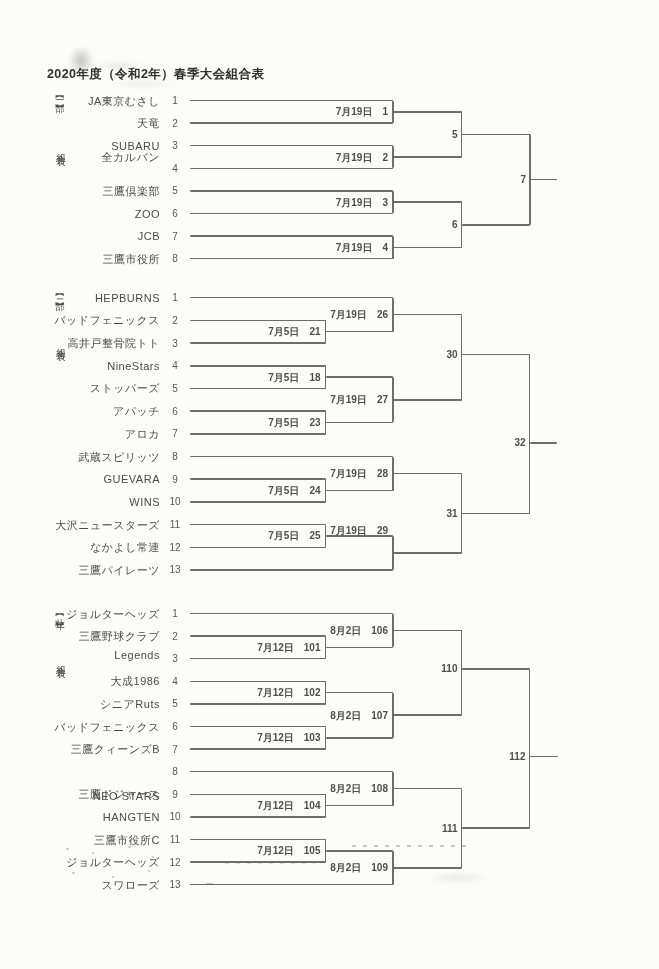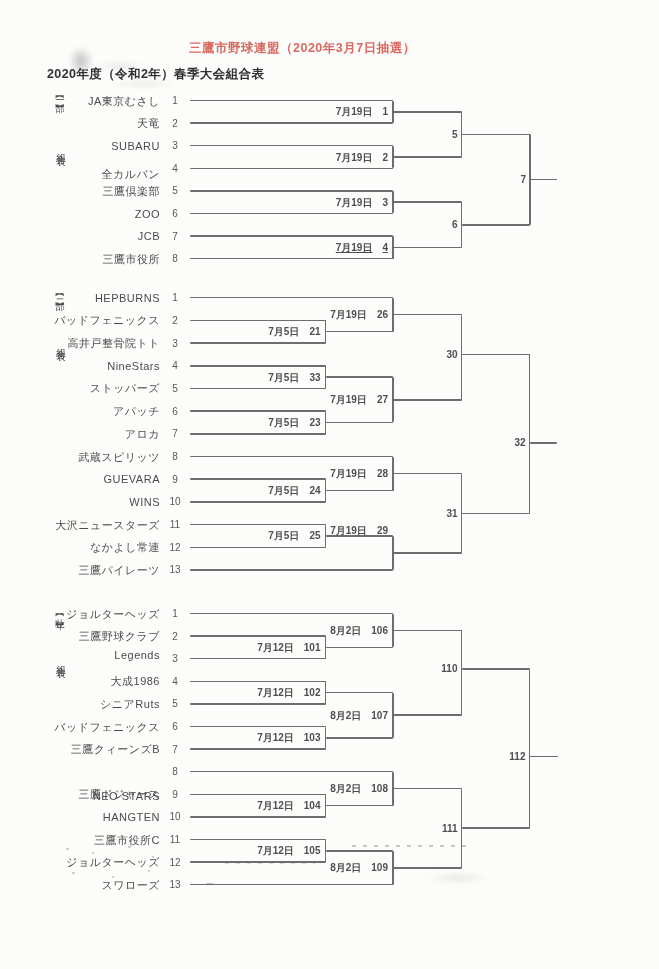--- a/index.html
+++ b/index.html
@@ -60,33 +60,32 @@
   .speck{position:absolute;background:rgba(95,95,95,.38);border-radius:50%;z-index:5;pointer-events:none;}
   .dashes{
     position:absolute;height:2px;z-index:5;pointer-events:none;
     background:repeating-linear-gradient(90deg,rgba(100,100,100,.35) 0 4px,rgba(100,100,100,0) 4px 11px);
   }
 </style>
 </head>
 <body>
 
 <div class="paper">
-  <div class="doc-title">三鷹市野球連盟（2020年3月7日抽選）</div>
   <div class="doc-subtitle">2020年度（令和2年）春季大会組合表</div>
 
   <div id="bracket-canvas">
       <div class="vlabel" style="left: 54px; top: 92px;">【一部】</div>
       <div class="vlabel" style="left: 55px; top: 146px;">組合表</div>
       <div class="tname" style="right: 499px; top: 93.5px;">JA東京むさし</div>
       <div class="seed" style="left: 163px; top: 94px; width: 24px;">1</div>
       <div class="tname" style="right: 499px; top: 116.1px;">天竜</div>
       <div class="seed" style="left: 163px; top: 116.6px; width: 24px;">2</div>
       <div class="tname" style="right: 499px; top: 138.7px;">SUBARU</div>
       <div class="seed" style="left: 163px; top: 139.2px; width: 24px;">3</div>
-      <div class="tname" style="right: 499px; top: 167px; text-align: right;">全カルバン</div>
+      <div class="tname" style="right: 499px; top: 150px; text-align: right;">全カルバン</div>
       <div class="seed" style="left: 163px; top: 161.8px; width: 24px;">4</div>
       <div class="tname" style="right: 499px; top: 183.9px;">三鷹倶楽部</div>
       <div class="seed" style="left: 163px; top: 184.4px; width: 24px;">5</div>
       <div class="tname" style="right: 499px; top: 206.5px;">ZOO</div>
       <div class="seed" style="left: 163px; top: 207px; width: 24px;">6</div>
       <div class="tname" style="right: 499px; top: 229.1px;">JCB</div>
       <div class="seed" style="left: 163px; top: 229.6px; width: 24px;">7</div>
       <div class="tname" style="right: 499px; top: 251.7px;">三鷹市役所</div>
       <div class="seed" style="left: 163px; top: 252.2px; width: 24px;">8</div>
       <div class="ln" style="left: 190px; top: 99.75px; width: 203px; height: 1.5px;"></div>
@@ -97,21 +96,21 @@
       <div class="ln" style="left: 190px; top: 167.55px; width: 203px; height: 1.5px;"></div>
       <div class="ln" style="left: 392.25px; top: 145.7px; width: 1.5px; height: 22.6px;"></div>
       <div class="mtext" style="right: 271px; top: 150.5px;"><span>7月19日</span><span class="mnum-span">2</span></div>
       <div class="ln" style="left: 190px; top: 190.15px; width: 203px; height: 1.5px;"></div>
       <div class="ln" style="left: 190px; top: 212.75px; width: 203px; height: 1.5px;"></div>
       <div class="ln" style="left: 392.25px; top: 190.9px; width: 1.5px; height: 22.6px;"></div>
       <div class="mtext" style="right: 271px; top: 195.7px;"><span>7月19日</span><span class="mnum-span">3</span></div>
       <div class="ln" style="left: 190px; top: 235.35px; width: 203px; height: 1.5px;"></div>
       <div class="ln" style="left: 190px; top: 257.95px; width: 203px; height: 1.5px;"></div>
       <div class="ln" style="left: 392.25px; top: 236.1px; width: 1.5px; height: 22.6px;"></div>
-      <div class="mtext" style="right: 271px; top: 240.9px; text-decoration: underline;"><span>7月19日</span><span class="mnum-span">4</span></div>
+      <div class="mtext" style="right: 271px; top: 240.9px;"><span>7月19日</span><span class="mnum-span">4</span></div>
       <div class="ln" style="left: 393px; top: 111.05px; width: 68.5px; height: 1.5px;"></div>
       <div class="ln" style="left: 393px; top: 156.25px; width: 68.5px; height: 1.5px;"></div>
       <div class="ln" style="left: 460.75px; top: 111.8px; width: 1.5px; height: 45.2px;"></div>
       <div class="mnum" style="right: 201.5px; top: 127.9px;">5</div>
       <div class="ln" style="left: 393px; top: 201.45px; width: 68.5px; height: 1.5px;"></div>
       <div class="ln" style="left: 393px; top: 246.65px; width: 68.5px; height: 1.5px;"></div>
       <div class="ln" style="left: 460.75px; top: 202.2px; width: 1.5px; height: 45.2px;"></div>
       <div class="mnum" style="right: 201.5px; top: 218.3px;">6</div>
       <div class="ln" style="left: 461.5px; top: 133.65px; width: 68.5px; height: 1.5px;"></div>
       <div class="ln" style="left: 461.5px; top: 224.05px; width: 68.5px; height: 1.5px;"></div>
@@ -146,21 +145,21 @@
       <div class="seed" style="left: 163px; top: 540.79px; width: 24px;">12</div>
       <div class="tname" style="right: 499px; top: 562.98px;">三鷹パイレーツ</div>
       <div class="seed" style="left: 163px; top: 563.48px; width: 24px;">13</div>
       <div class="ln" style="left: 190px; top: 319.64px; width: 135.5px; height: 1.5px;"></div>
       <div class="ln" style="left: 190px; top: 342.33px; width: 135.5px; height: 1.5px;"></div>
       <div class="ln" style="left: 324.75px; top: 320.39px; width: 1.5px; height: 22.69px;"></div>
       <div class="mtext" style="right: 338.5px; top: 325.235px;"><span>7月5日</span><span class="mnum-span">21</span></div>
       <div class="ln" style="left: 190px; top: 365.02px; width: 135.5px; height: 1.5px;"></div>
       <div class="ln" style="left: 190px; top: 387.71px; width: 135.5px; height: 1.5px;"></div>
       <div class="ln" style="left: 324.75px; top: 365.77px; width: 1.5px; height: 22.69px;"></div>
-      <div class="mtext" style="right: 338.5px; top: 370.615px;"><span>7月5日</span><span class="mnum-span">33</span></div>
+      <div class="mtext" style="right: 338.5px; top: 370.615px;"><span>7月5日</span><span class="mnum-span">18</span></div>
       <div class="ln" style="left: 190px; top: 410.4px; width: 135.5px; height: 1.5px;"></div>
       <div class="ln" style="left: 190px; top: 433.09px; width: 135.5px; height: 1.5px;"></div>
       <div class="ln" style="left: 324.75px; top: 411.15px; width: 1.5px; height: 22.69px;"></div>
       <div class="mtext" style="right: 338.5px; top: 415.995px; text-align: center;"><span>7月5日</span><span class="mnum-span">23</span></div>
       <div class="ln" style="left: 190px; top: 478.47px; width: 135.5px; height: 1.5px;"></div>
       <div class="ln" style="left: 190px; top: 501.16px; width: 135.5px; height: 1.5px;"></div>
       <div class="ln" style="left: 324.75px; top: 479.22px; width: 1.5px; height: 22.69px;"></div>
       <div class="mtext" style="right: 338.5px; top: 484.065px;"><span>7月5日</span><span class="mnum-span">24</span></div>
       <div class="ln" style="left: 190px; top: 523.85px; width: 135.5px; height: 1.5px;"></div>
       <div class="ln" style="left: 190px; top: 546.54px; width: 135.5px; height: 1.5px;"></div>

